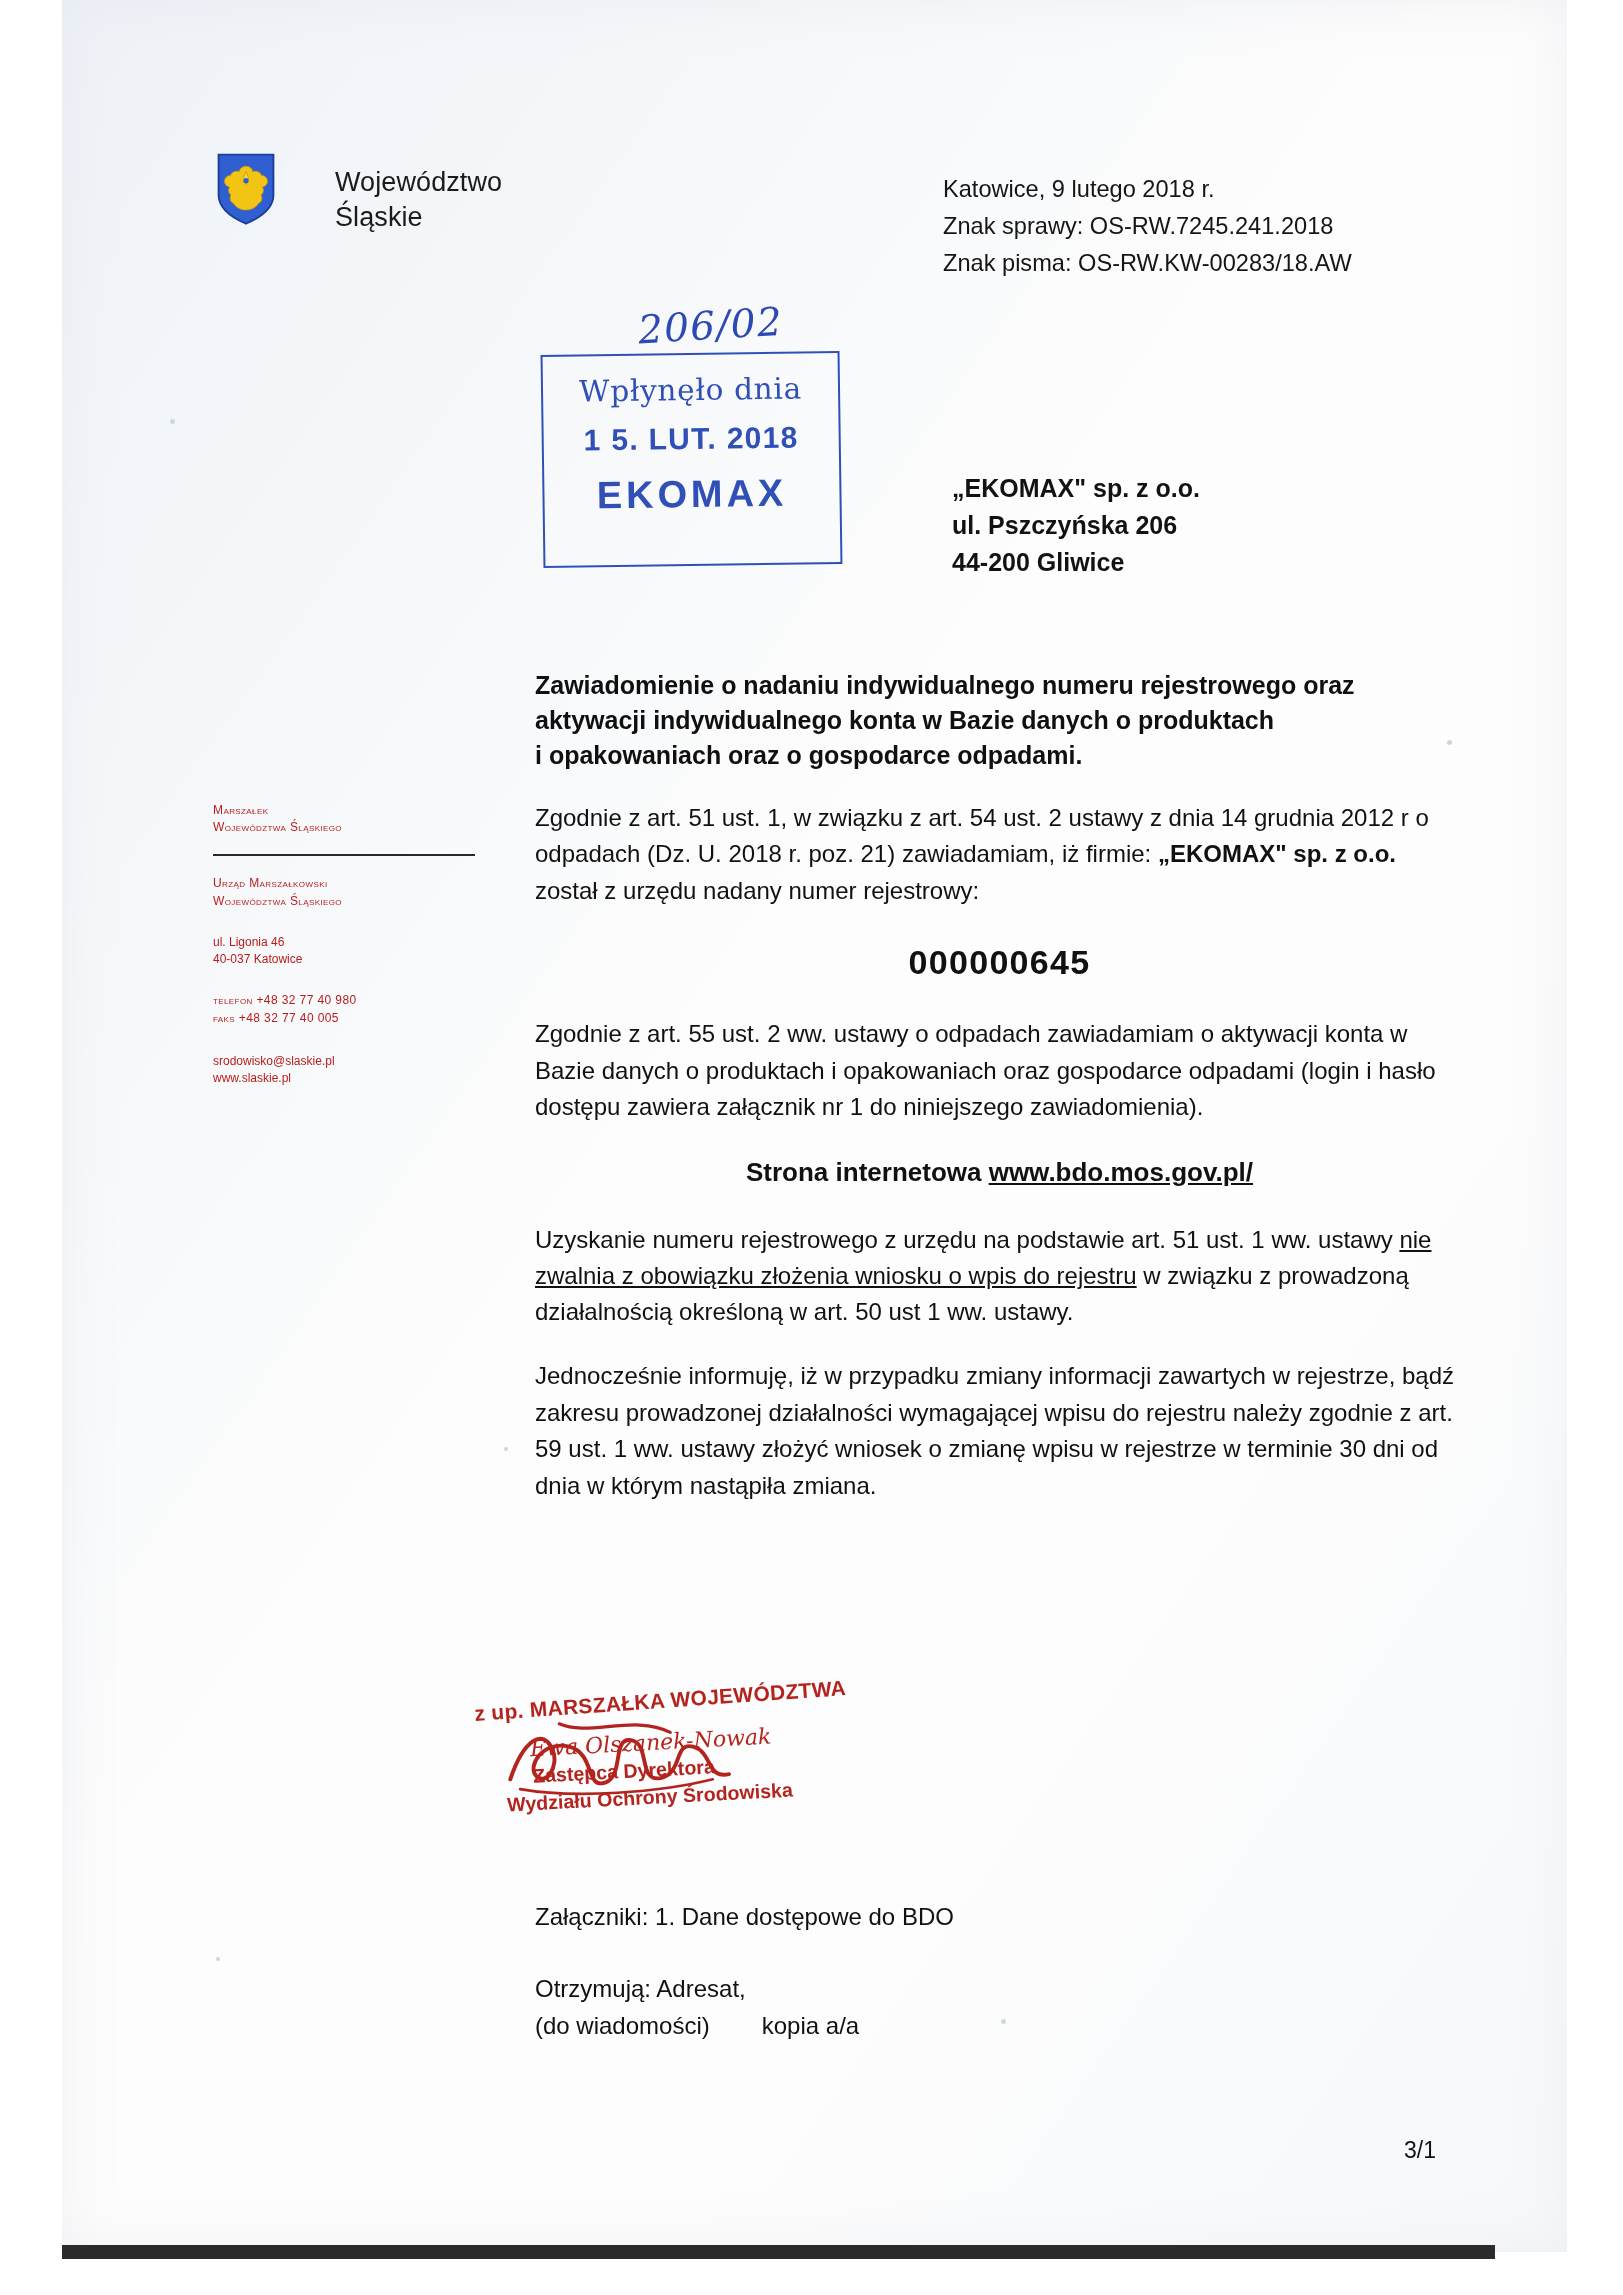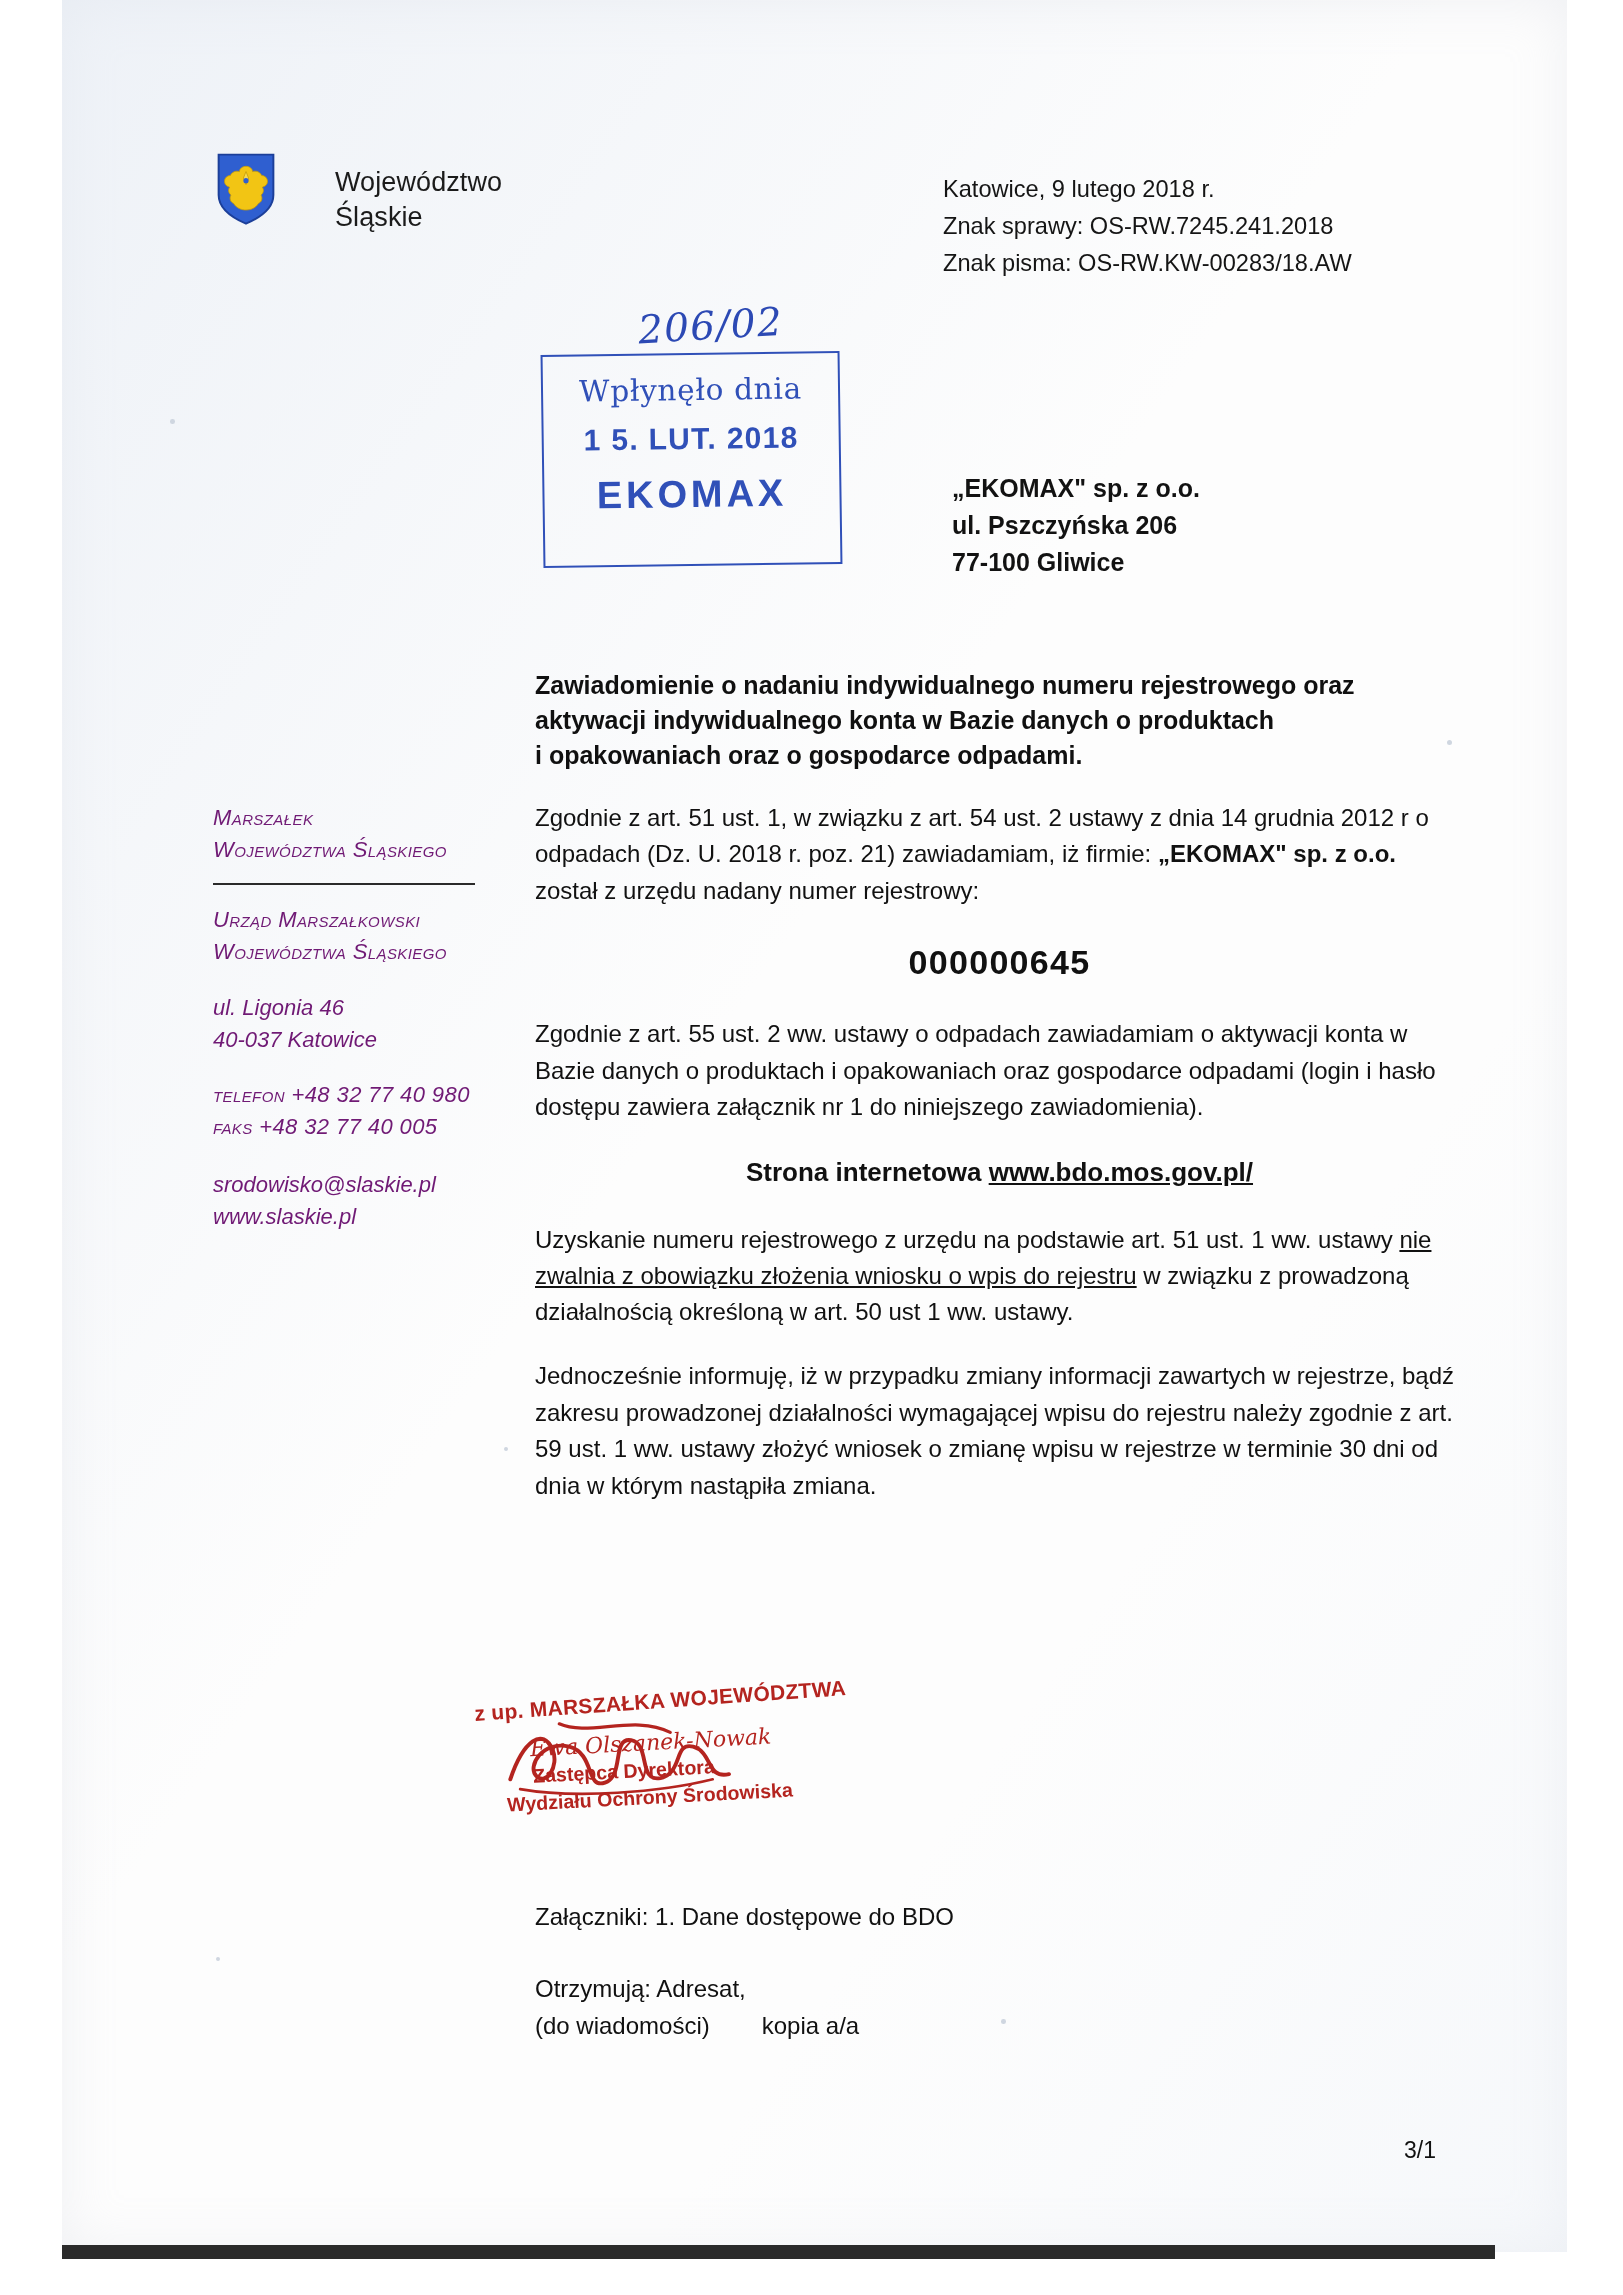--- a/index.html
+++ b/index.html
@@ -145,24 +145,23 @@
     line-height: 1.40;
     color: #101010;
   }
 
   
   .sidebar {
     position: absolute;
     left: 213px;
     top: 802px;
     width: 295px;
-    color: #701a75;
-    font-size: 22px;
+    color: #b91c1c;
+    font-size: 12px;
     line-height: 1.45;
-    font-style: italic;
   }
   .sidebar .sc {
     font-variant: small-caps;
     letter-spacing: 0.4px;
   }
   .sidebar .block { margin-bottom: 0; }
   .sidebar .rule {
     width: 262px;
     height: 2px;
     background: #2a2a2a;
@@ -318,21 +317,21 @@
 
   <div class="stamp">
     <div class="s1">Wpłynęło dnia</div>
     <div class="s2">1 5. LUT. 2018</div>
     <div class="s3">EKOMAX</div>
   </div>
 
   <div class="addressee">
     <div>„EKOMAX" sp. z o.o.</div>
     <div>ul. Pszczyńska 206</div>
-    <div>77-100 Gliwice</div>
+    <div>44-200 Gliwice</div>
   </div>
 
   <div class="doc-title">
     <div>Zawiadomienie o nadaniu indywidualnego numeru rejestrowego oraz</div>
     <div>aktywacji indywidualnego konta w Bazie danych o produktach</div>
     <div>i opakowaniach oraz o gospodarce odpadami.</div>
   </div>
 
   <div class="sidebar">
     <div class="block sc">

